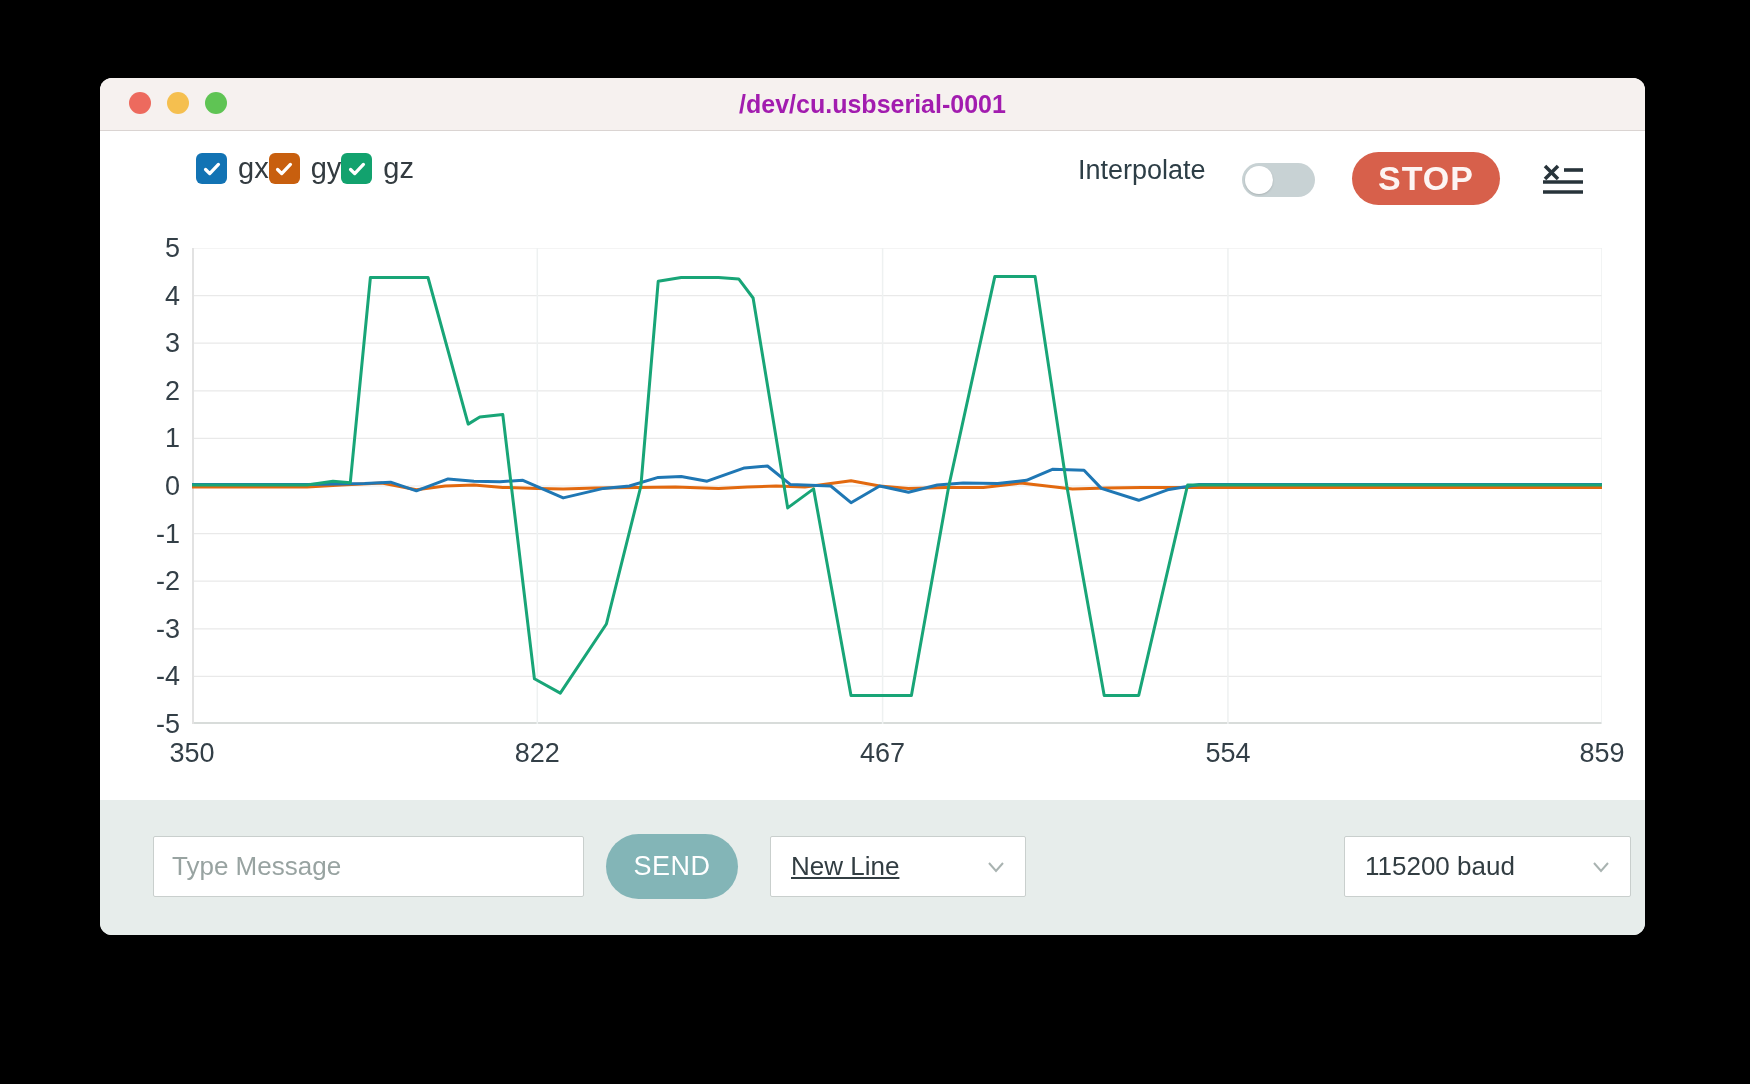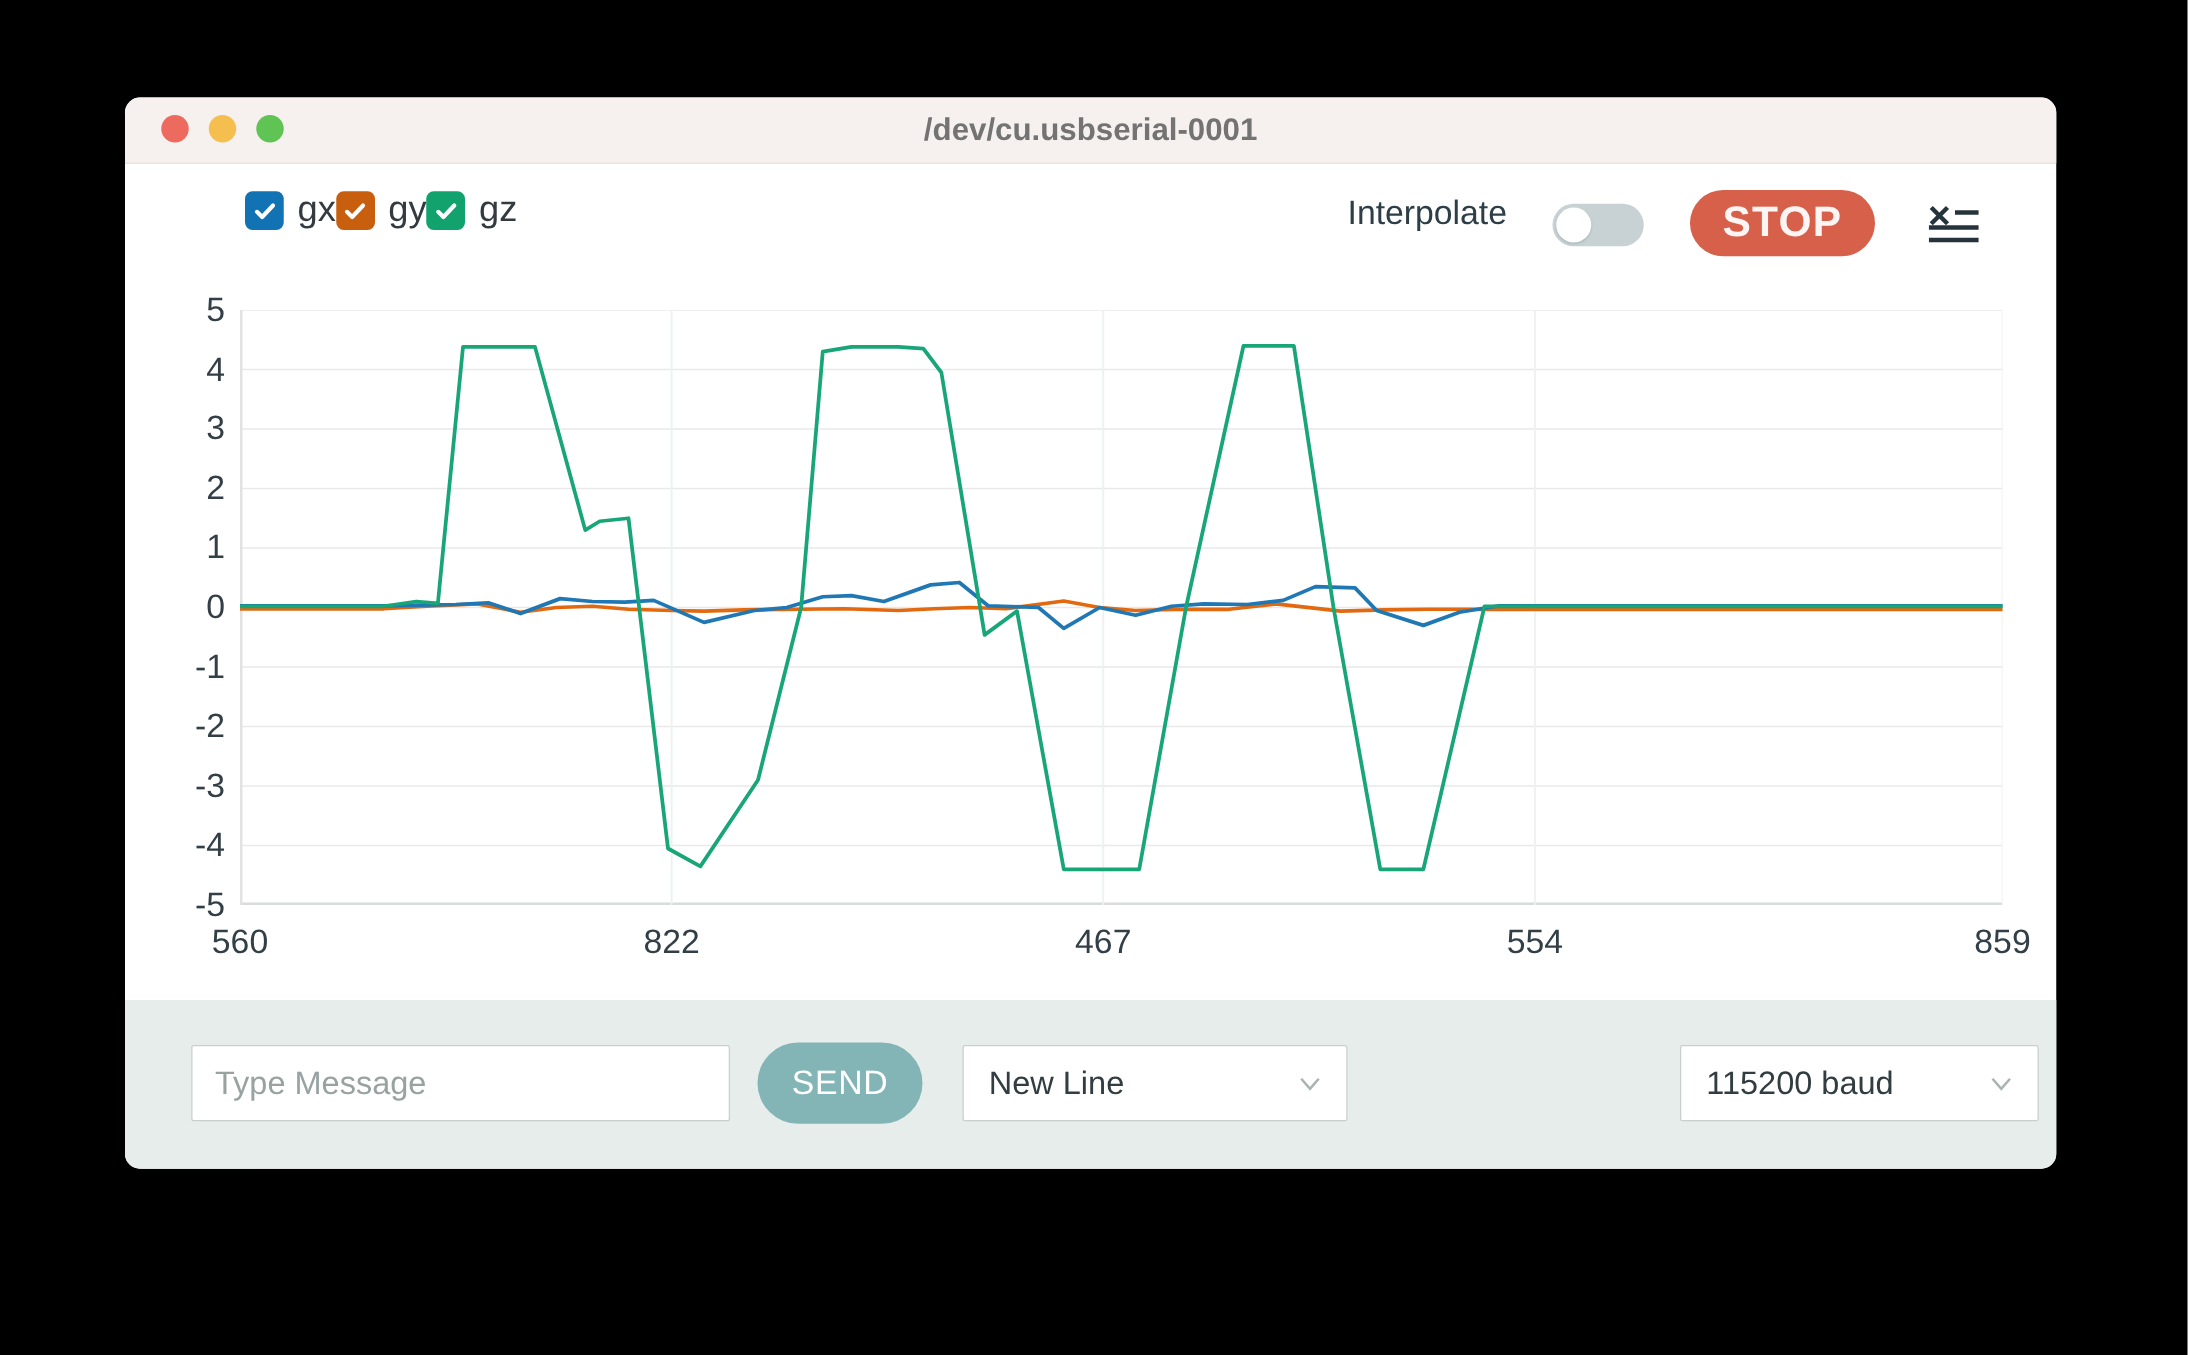--- a/index.html
+++ b/index.html
@@ -17,21 +17,21 @@
     position:absolute;left:0;top:0;width:100%;height:53px;
     background:#f6f1ef;border-bottom:1px solid #dad4d2;
     border-radius:12px 12px 0 0;box-sizing:border-box;
   }
   .traffic{position:absolute;top:14px;width:22px;height:22px;border-radius:50%;}
   #tl-close{left:29px;background:#ed6a5e;}
   #tl-min{left:67px;background:#f5bf4f;}
   #tl-zoom{left:105px;background:#5fc454;}
   #window-title{
     position:absolute;left:0;right:0;top:0;height:53px;line-height:53px;
-    text-align:center;font-size:25px;font-weight:700;color:#737373;
+    text-align:center;font-size:25px;font-weight:700;color:#a21caf;
   }
   
   #series-toggles{position:absolute;left:96px;top:75px;display:flex;}
   .toggle-item{display:flex;align-items:center;cursor:pointer;}
   .cbox{width:31px;height:31px;border-radius:6px;display:flex;align-items:center;justify-content:center;}
   .cbox svg{width:22px;height:22px;}
   .toggle-label{margin-left:11px;font-size:29px;color:#333b40;line-height:31px;}
   #interpolate-label{position:absolute;left:978px;top:77px;font-size:27px;color:#2d3e46;}
   #interpolate-toggle{
     position:absolute;left:1142px;top:85px;width:73px;height:34px;border-radius:17px;
@@ -71,21 +71,21 @@
   #send-button{
     position:absolute;left:506px;top:34px;width:132px;height:65px;border-radius:33px;
     background:#83b5b7;border:none;color:#ffffff;font-family:inherit;
     font-size:27px;font-weight:400;letter-spacing:0.5px;cursor:pointer;
   }
   .fake-select{
     position:absolute;top:36px;height:61px;box-sizing:border-box;background:#fff;
     border:1px solid #c9cfcd;border-radius:2px;display:flex;align-items:center;
     padding:0 20px;font-size:26px;color:#323d42;cursor:pointer;
   }
-  #line-ending-select{left:670px;width:308px;}
+  #line-ending-select{left:670px;width:256px;text-decoration:underline;}
   #baud-rate-select{left:1244px;width:287px;}
   .chev{margin-left:auto;width:18px;height:12px;}
 </style>
 </head>
 <body>
 
 <div id="window">
 
   <div id="titlebar">
     <div class="traffic" id="tl-close"></div>
@@ -145,21 +145,21 @@
       <div class="ytick" style="top: 312.8px;">2</div>
       <div class="ytick" style="top: 360.4px;">1</div>
       <div class="ytick" style="top: 408px;">0</div>
       <div class="ytick" style="top: 455.6px;">-1</div>
       <div class="ytick" style="top: 503.2px;">-2</div>
       <div class="ytick" style="top: 550.8px;">-3</div>
       <div class="ytick" style="top: 598.4px;">-4</div>
       <div class="ytick" style="top: 646px;">-5</div>
     </div>
   <div id="x-axis-labels">
-      <div class="xtick" style="left: 92px;">560</div>
+      <div class="xtick" style="left: 92px;">350</div>
       <div class="xtick" style="left: 437.306px;">822</div>
       <div class="xtick" style="left: 782.612px;">467</div>
       <div class="xtick" style="left: 1127.92px;">554</div>
       <div class="xtick" style="left: 1502px;">859</div>
     </div>
   <svg id="plot" width="1410" height="476">
       <line x1="0" y1="0" x2="1410" y2="0" stroke="#e9e9e9" stroke-width="1.2"></line>
       <line x1="0" y1="47.6" x2="1410" y2="47.6" stroke="#e9e9e9" stroke-width="1.2"></line>
       <line x1="0" y1="95.2" x2="1410" y2="95.2" stroke="#e9e9e9" stroke-width="1.2"></line>
       <line x1="0" y1="142.79999999999998" x2="1410" y2="142.79999999999998" stroke="#e9e9e9" stroke-width="1.2"></line>

